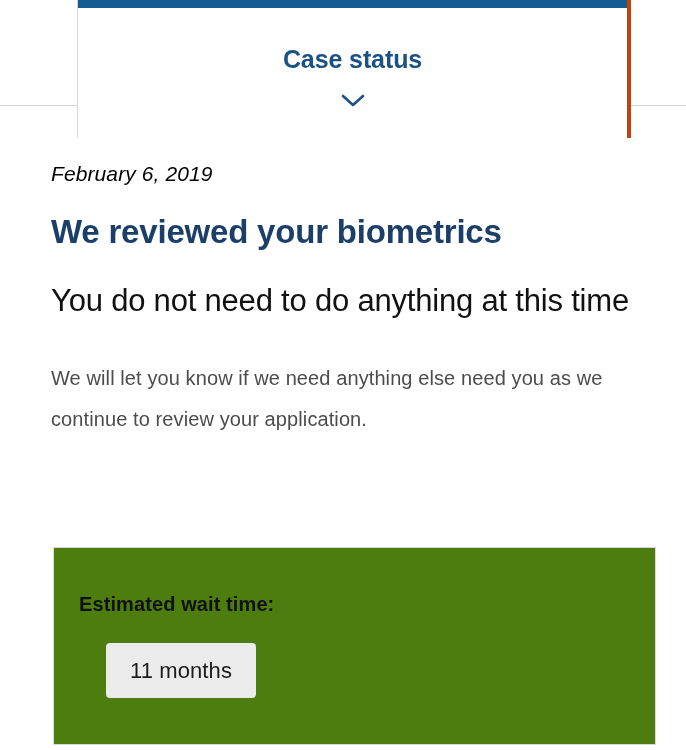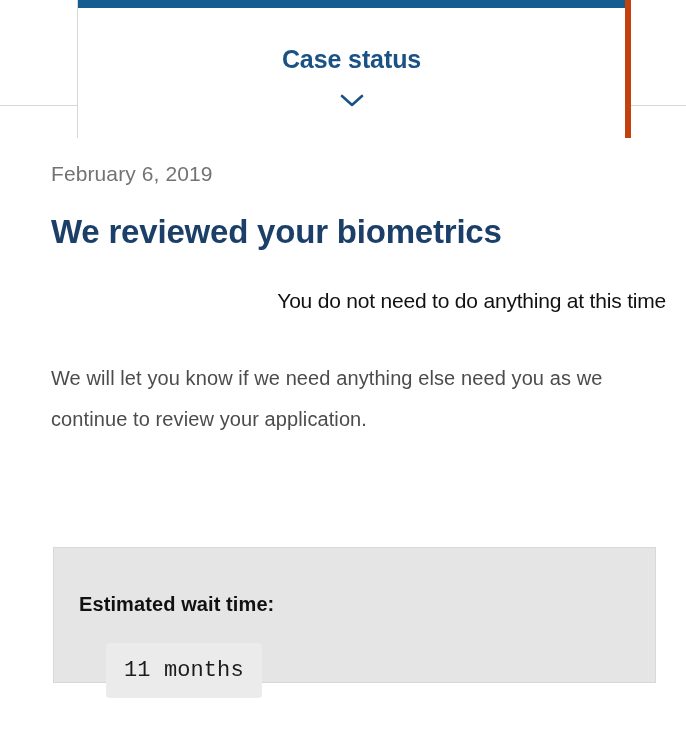--- a/index.html
+++ b/index.html
@@ -42,21 +42,21 @@
   }
 
   .tab-card {
     position: absolute;
     left: 77px;
     top: 0;
     width: 554px;
     height: 138px;
     background: #ffffff;
     border-left: 1px solid #d6d7d9;
-    border-right: 6px solid #c2410c;
+    border-right: 4px solid #c2410c;
     box-sizing: border-box;
   }
 
   .tab-accent {
     position: absolute;
     left: 0;
     top: 0;
     width: 100%;
     height: 8px;
     background: #155d91;
@@ -92,65 +92,65 @@
   
   .content {
     position: absolute;
     left: 51px;
     top: 160px;
     width: 610px;
   }
 
   .status-date {
     font-size: 21px;
-    color: #737373;
+    color: #000000;
     line-height: 28px;
     margin: 0 0 24px 0;
     letter-spacing: 0.1px;
+    font-style: italic;
   }
 
   .status-heading {
     font-size: 33px;
     color: #1b3f68;
     font-weight: bold;
     line-height: 40px;
     margin: 0 0 26px 0;
     letter-spacing: -0.2px;
   }
 
   .status-subheading {
-    font-size: 21px;
+    font-size: 31px;
     color: #111111;
     font-weight: normal;
     line-height: 46px;
     margin: 0 0 34px 0;
     letter-spacing: -0.2px;
     width: 615px;
-    text-align: right;
   }
 
   .status-body {
     font-size: 20px;
     color: #4c4c4c;
     line-height: 41px;
     margin: 0;
     width: 570px;
     letter-spacing: 0.1px;
   }
 
   
   .wait-panel {
     position: absolute;
     left: 53px;
     top: 547px;
     width: 603px;
-    height: 136px;
+    height: 198px;
     border: 1px solid #d8d8d8;
     box-sizing: border-box;
-    background: #e5e5e5;
+    background: #4d7c0f;
   }
 
   .wait-label {
     position: absolute;
     left: 25px;
     top: 45px;
     font-size: 20px;
     font-weight: bold;
     color: #111111;
     letter-spacing: 0.1px;
@@ -162,21 +162,20 @@
     top: 95px;
     min-width: 150px;
     height: 55px;
     background: #ebebeb;
     border-radius: 4px;
     display: flex;
     align-items: center;
     justify-content: center;
     box-sizing: border-box;
     padding: 6px 18px;
-    font-family: Liberation Mono, monospace;
   }
 
   .wait-chip-text {
     font-size: 22px;
     color: #1c1c1c;
     letter-spacing: 0.1px;
   }
 </style>
 </head>
 <body>

